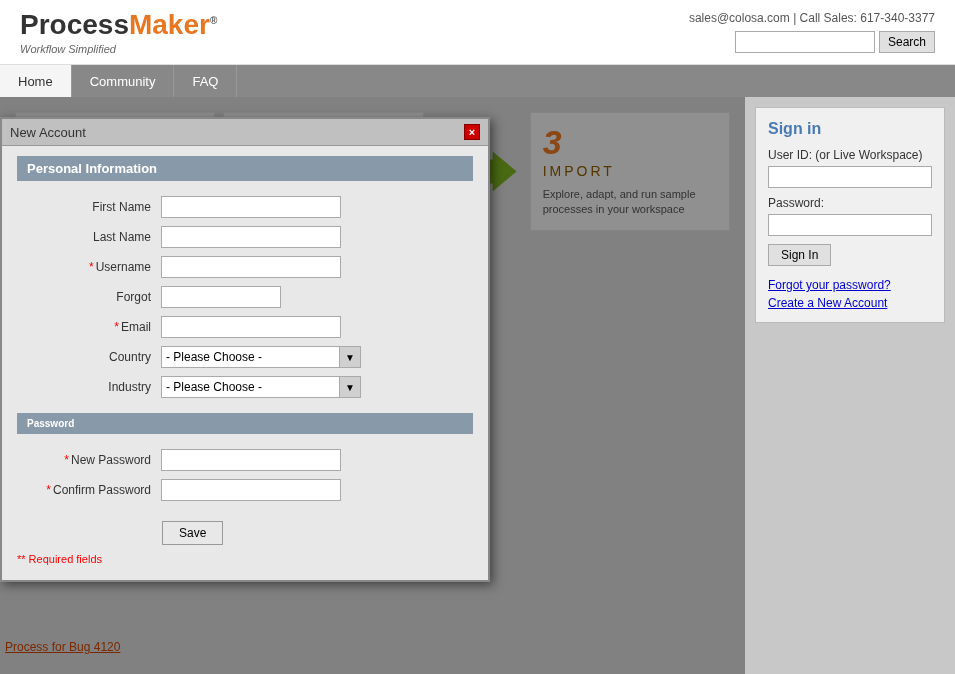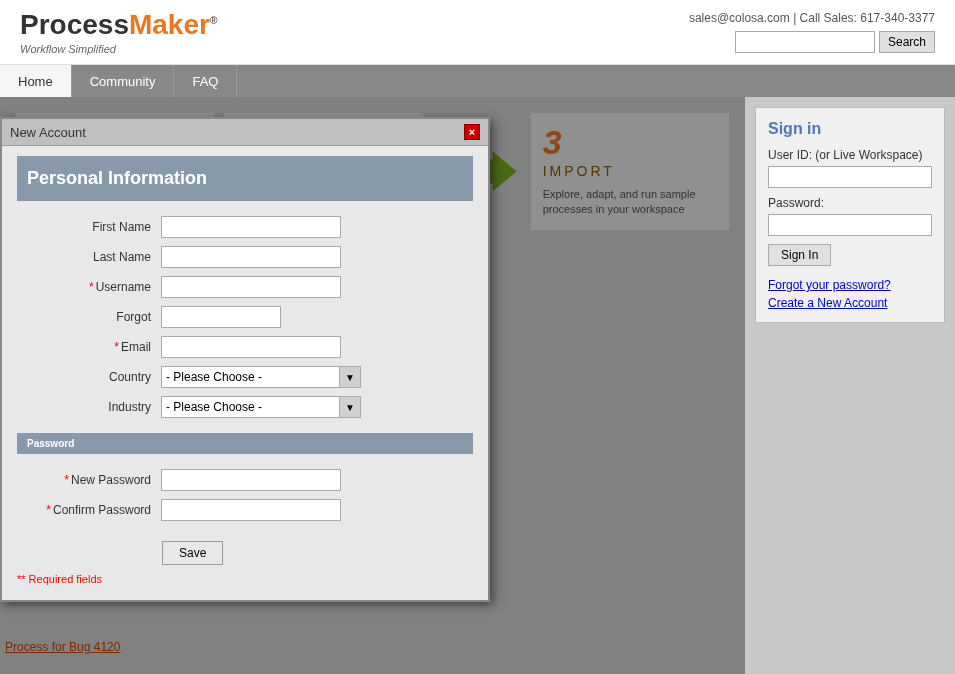--- a/index.html
+++ b/index.html
@@ -208,22 +208,22 @@
     }
 
     
     #modal-body {
       padding: 10px 15px 15px;
     }
 
     .section-header {
       background: #8899aa;
       color: #fff;
-      padding: 12px 10px;
-      font-size: 18px;
+      padding: 5px 10px;
+      font-size: 13px;
       font-weight: bold;
       margin-bottom: 10px;
     }
 
     .form-table {
       width: 100%;
       margin-bottom: 10px;
     }
     .form-table tr { height: 28px; }
     .form-table td.label-cell {

